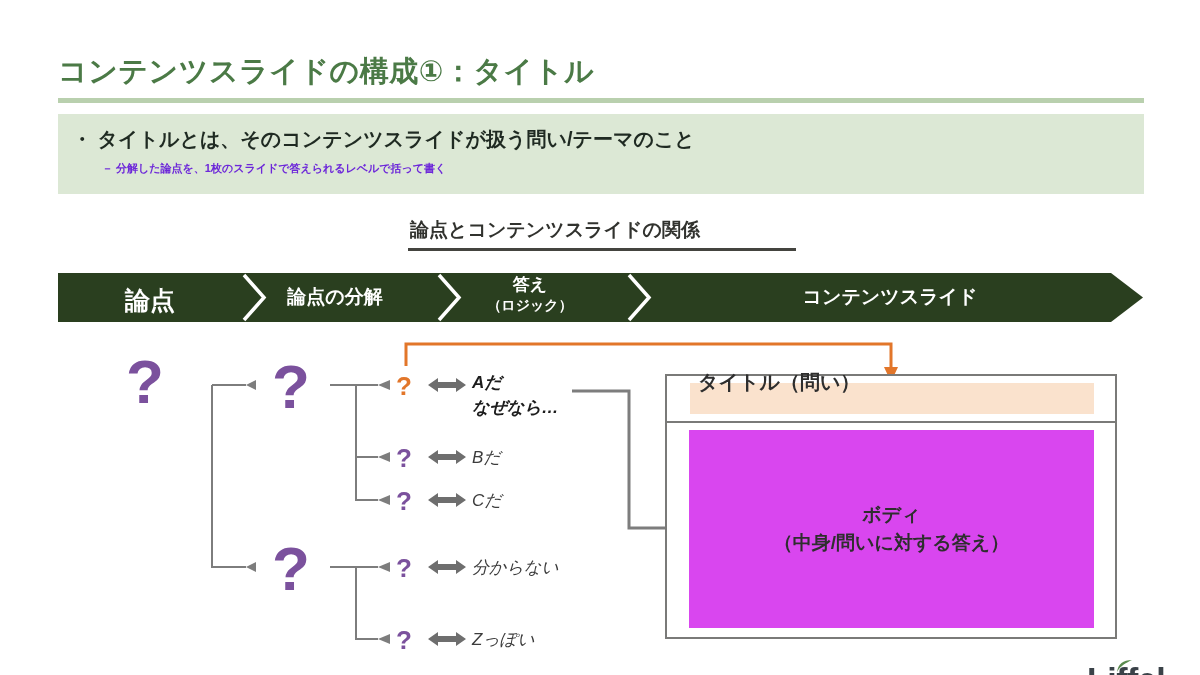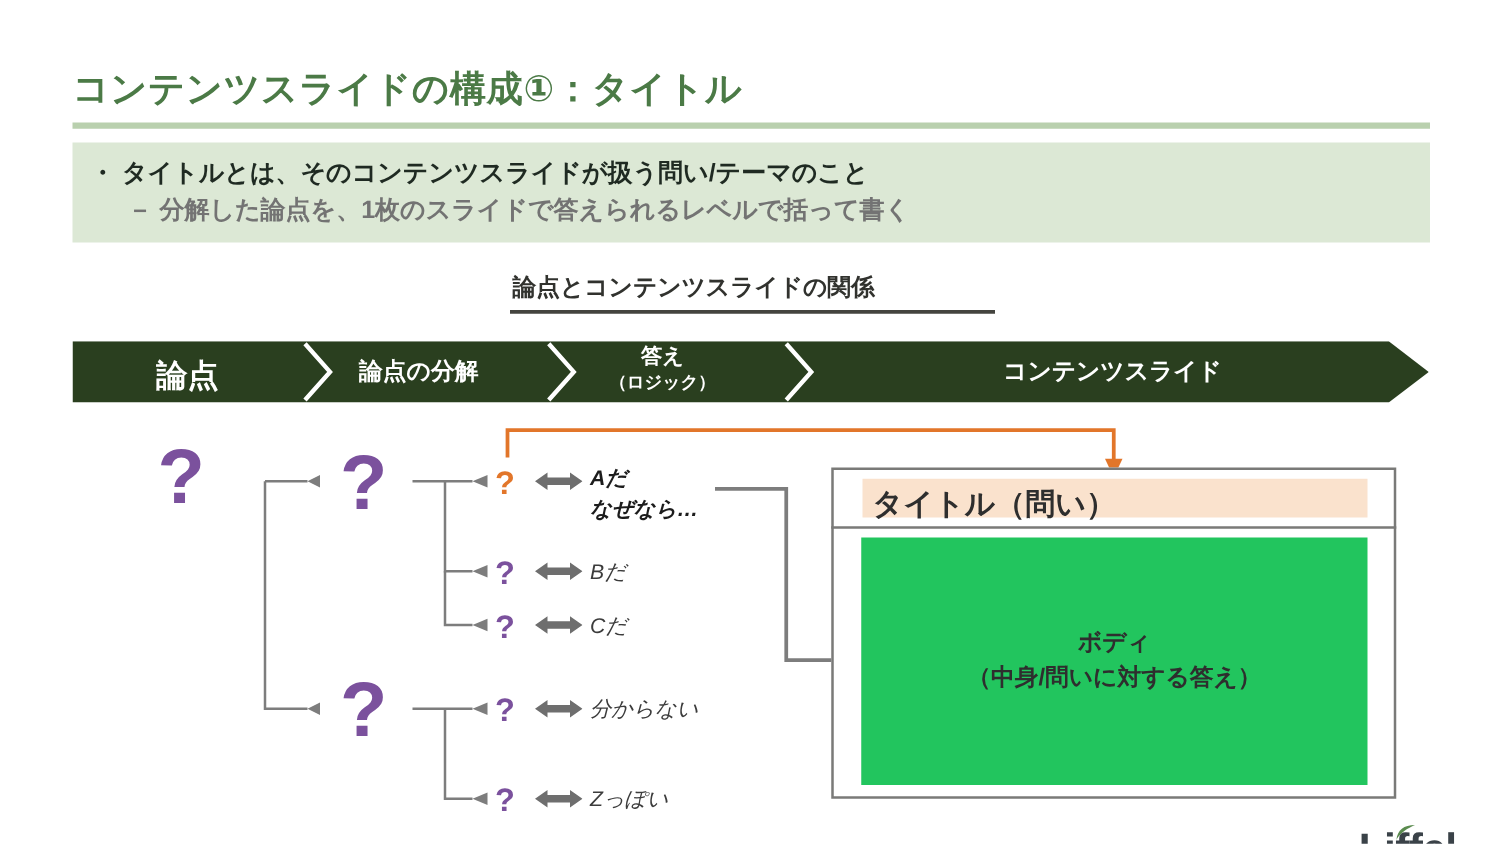--- a/index.html
+++ b/index.html
@@ -27,21 +27,21 @@
     position: absolute; left: 58px; top: 78px;
     width: 1086px; height: 80px;
     background: #dce8d5;
     padding: 10px 0 0 14px;
   }
   .lead-l1 {
     font-size: 20px; font-weight: bold; color: #1f2a22;
     line-height: 30px; white-space: nowrap;
   }
   .lead-l2 {
-    font-size: 20px; font-weight: bold; color: #737373;
+    font-size: 11px; font-weight: bold; color: #6d28d9;
     line-height: 28px; padding-left: 30px; white-space: nowrap;
   }
 
   
   .section-head {
     position: absolute; left: 410px; top: 181px;
     font-size: 19px; font-weight: bold; color: #31322e;
     white-space: nowrap;
   }
   .section-rule {
@@ -80,30 +80,30 @@
   .mock {
     position: absolute; left: 665px; top: 338px;
     width: 452px; height: 265px;
     border: 2px solid #7a7a78; background: #fff;
   }
   .mock-titlebar {
     position: absolute; left: 690px; top: 347px;
     width: 404px; height: 31px; background: #fae2cd;
   }
   .mock-title-text {
-    position: absolute; left: 698px; top: 351px;
-    font-size: 24px; font-weight: bold; color: #2e2e2e; white-space: nowrap;
+    position: absolute; left: 698px; top: 333px;
+    font-size: 20px; font-weight: bold; color: #2e2e2e; white-space: nowrap;
   }
   .mock-divider {
     position: absolute; left: 665px; top: 385px;
     width: 452px; height: 2px; background: #7a7a78;
   }
   .mock-body {
     position: absolute; left: 689px; top: 394px;
-    width: 405px; height: 198px; background: #22c55e;
+    width: 405px; height: 198px; background: #d946ef;
     display: flex; align-items: center; justify-content: center;
   }
   .mock-body-text {
     font-size: 19px; font-weight: bold; color: #2e2e2e;
     text-align: center; line-height: 28px; white-space: pre-line;
   }
 
   
   .logo {
     position: absolute; left: 1087px; top: 626px;

